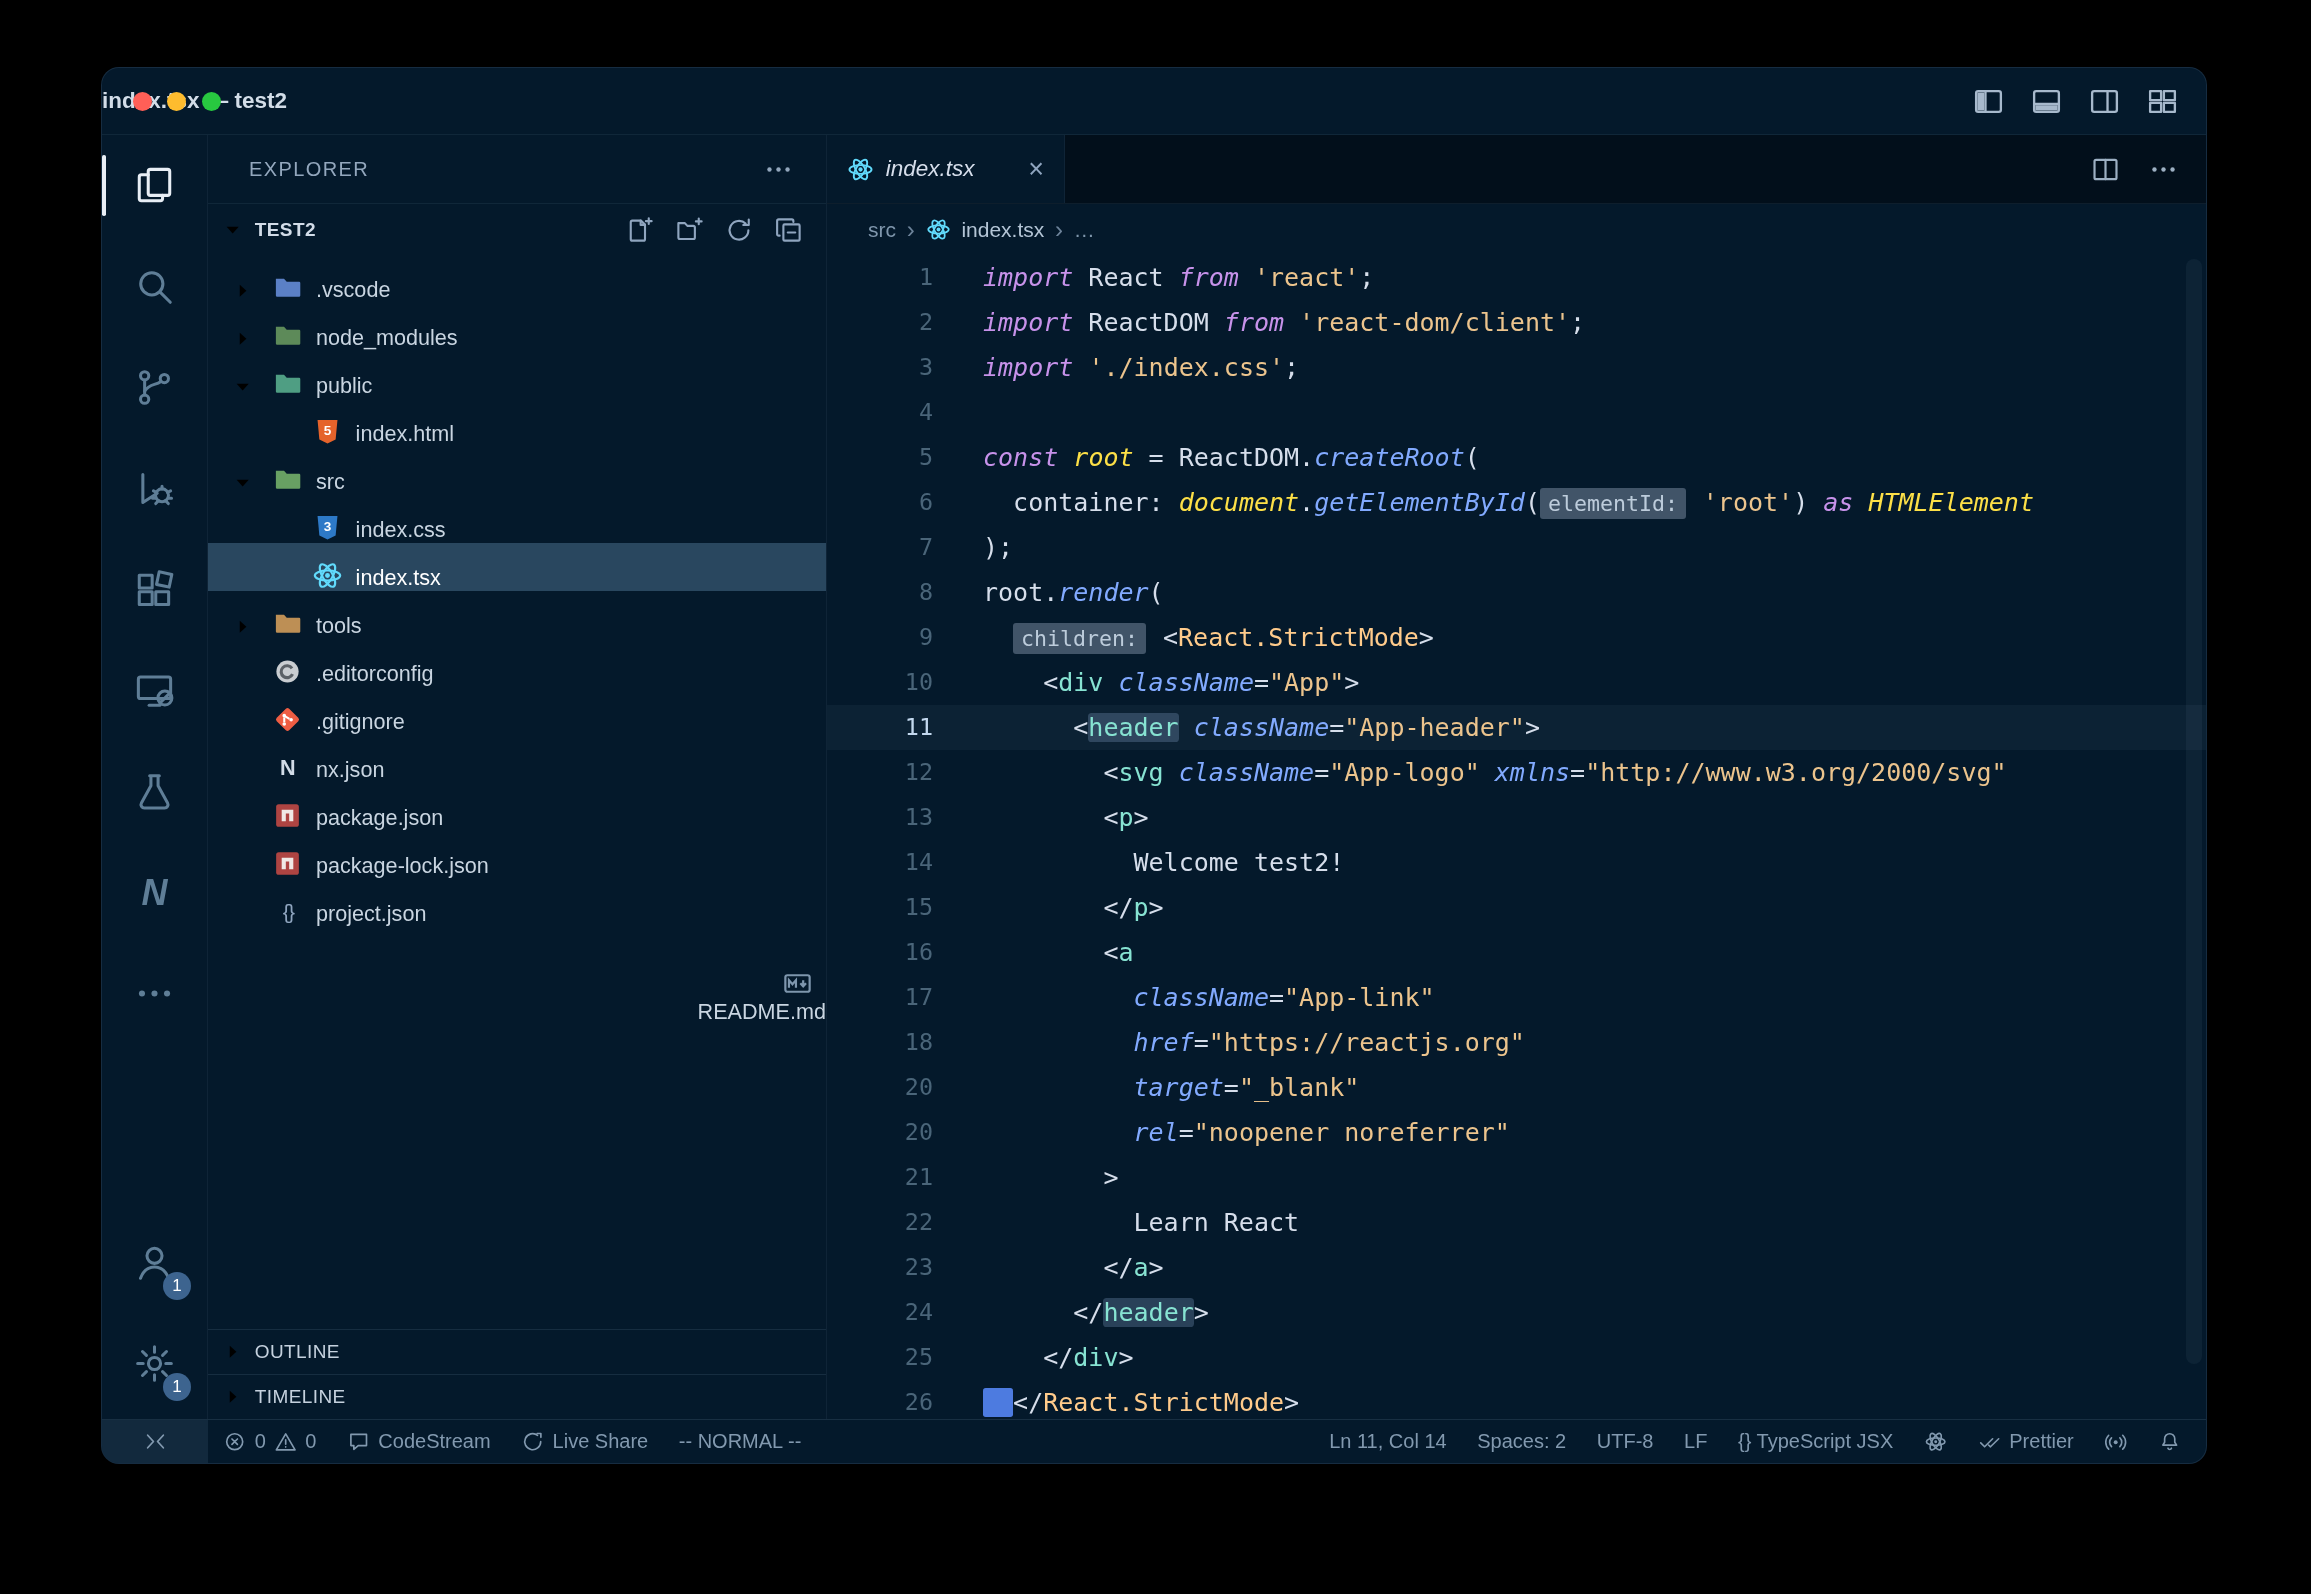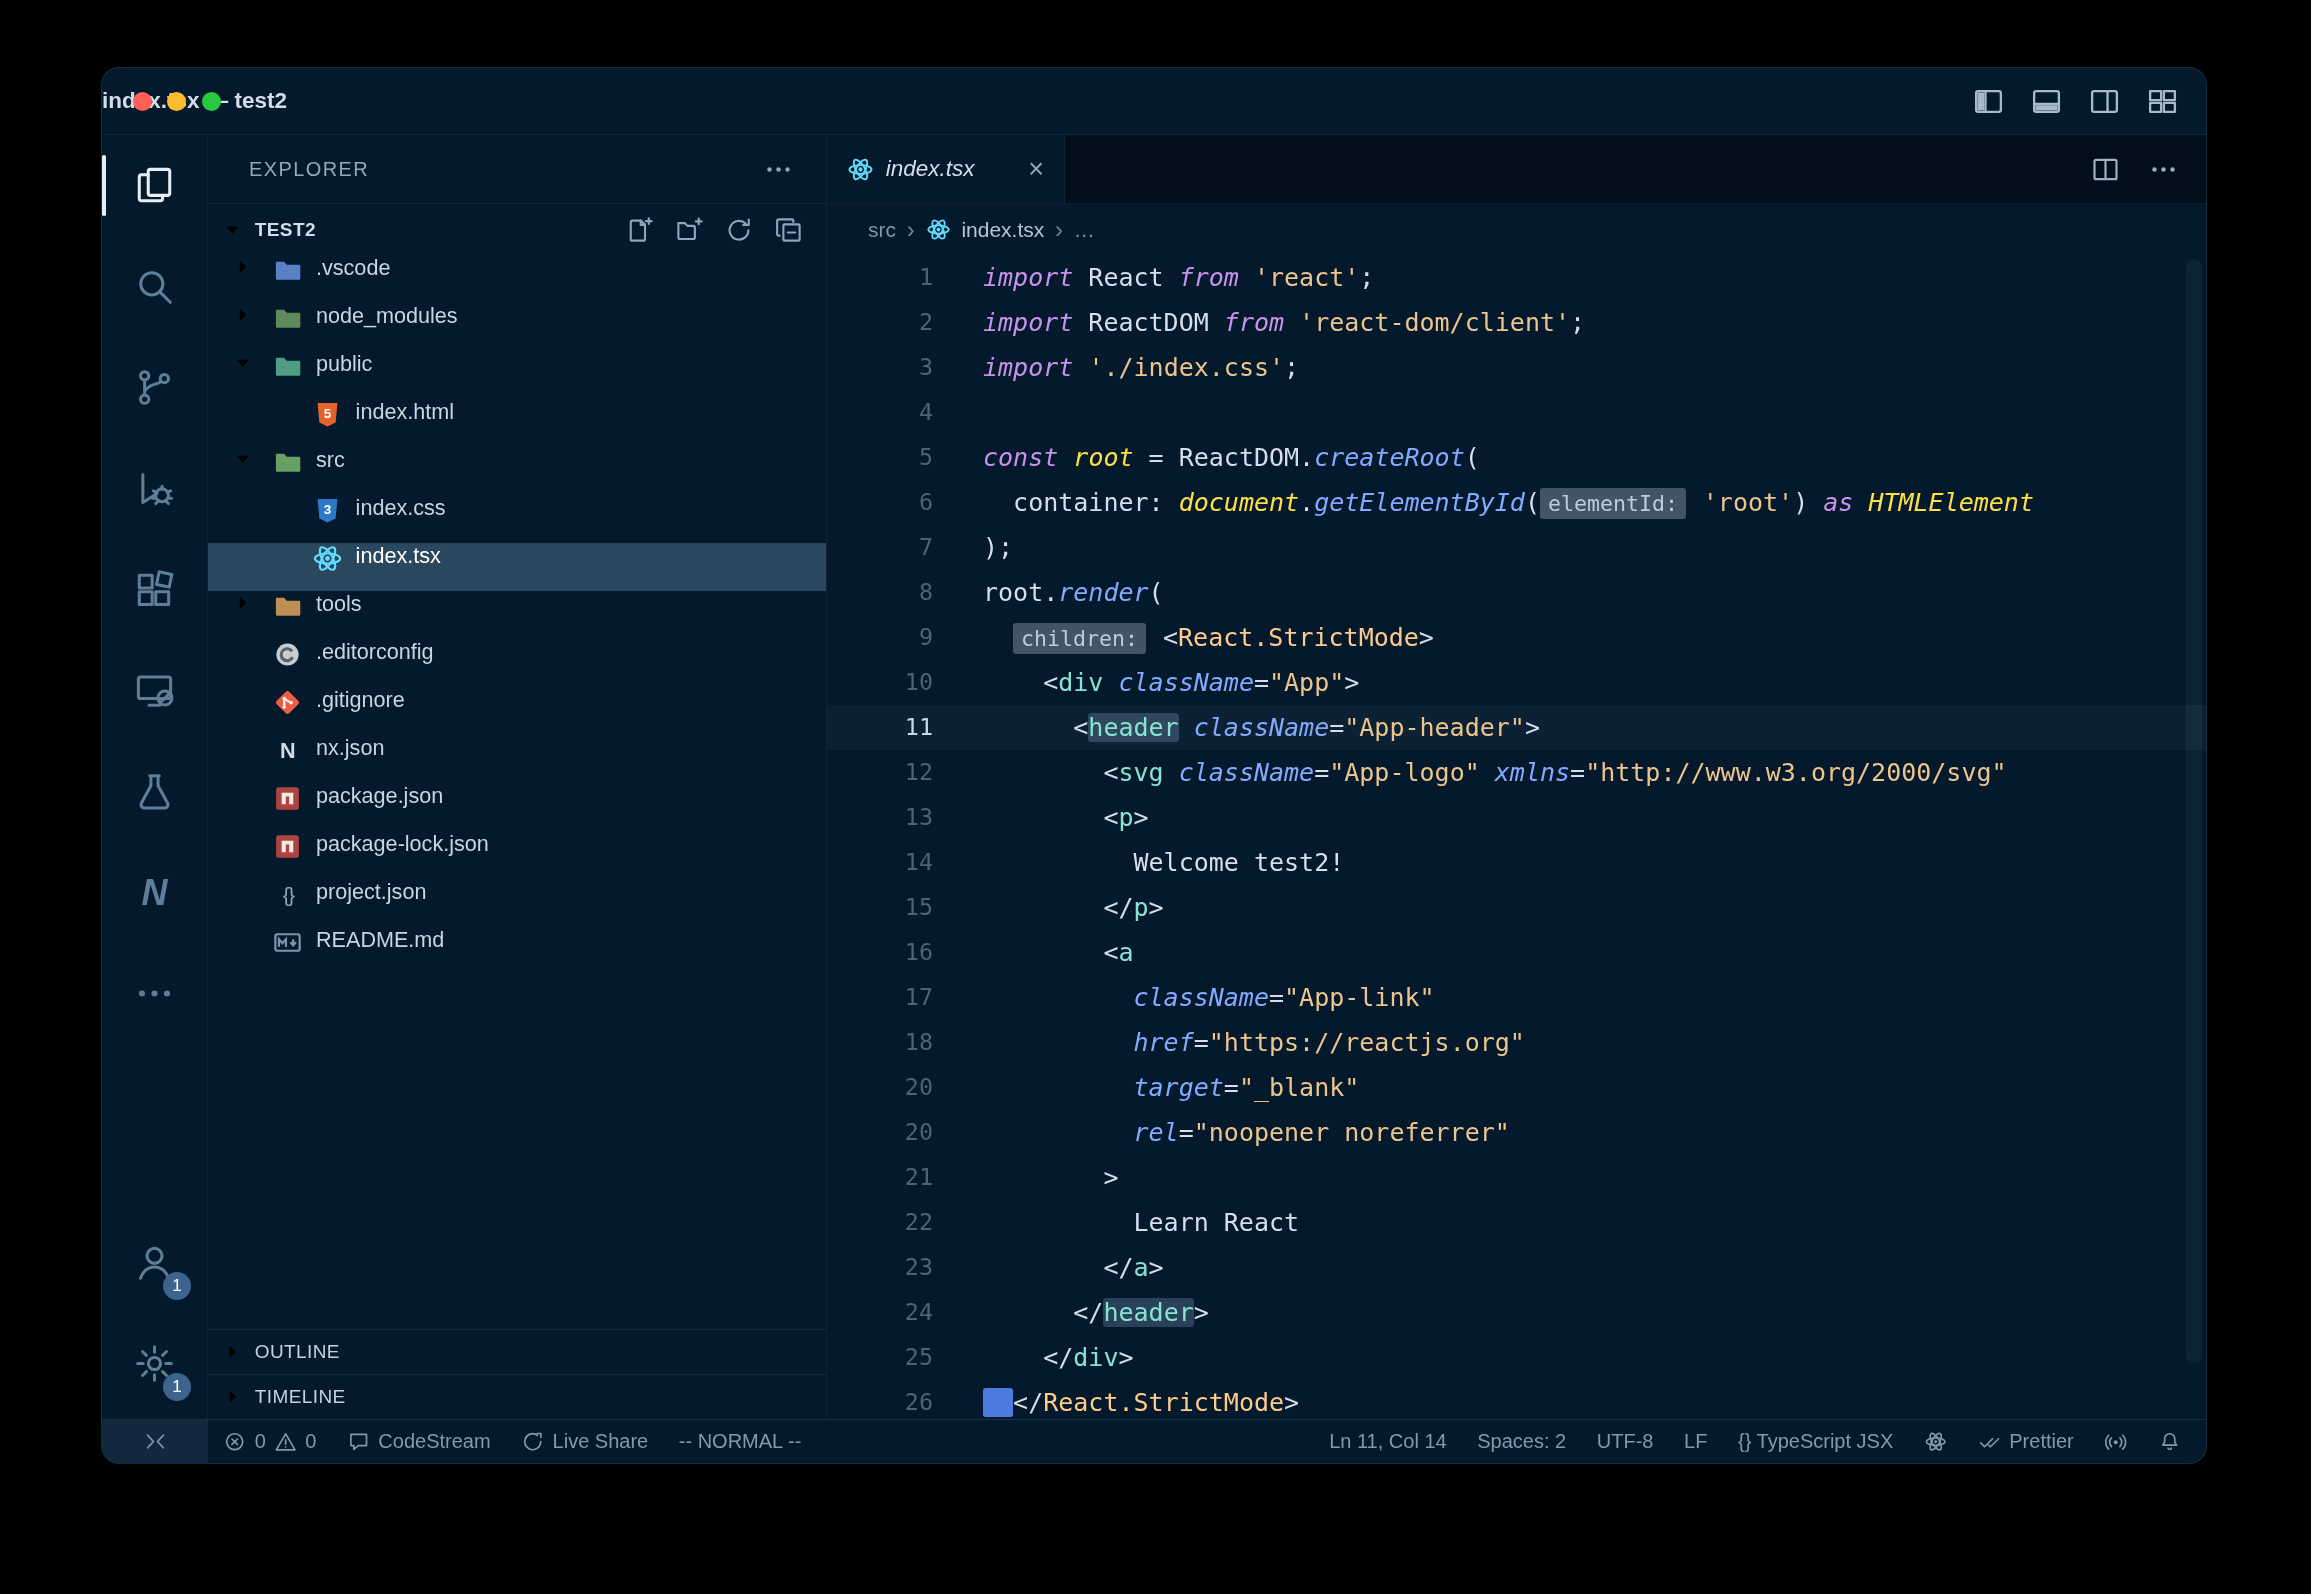--- a/index.html
+++ b/index.html
@@ -30,21 +30,21 @@
 .sidebar{flex:0 0 619px;display:flex;flex-direction:column;border-right:0.9px solid rgba(95,126,151,.12);min-width:0}
 .sb-header{flex:0 0 69px;display:flex;align-items:center;padding:0 32px 0 41px;color:#93a7bd;font-size:20px;letter-spacing:1.4px;border-bottom:0.9px solid rgba(95,126,151,.14)}
 .sb-header .ic{width:31px;height:31px;margin-left:auto;cursor:pointer}
 .section-header{flex:0 0 51px;display:flex;align-items:center;padding:0 21.6px 0 12.6px;color:#d2dce8;font-weight:bold;font-size:19px;letter-spacing:0.4px;cursor:pointer}
 .chev svg{width:23.4px;height:23.4px}
 .chev.open svg{transform:rotate(90deg)}
 .section-header .chev{width:27px;height:24px;color:#8fa5bf;margin-right:7.2px}
 .sec-actions{margin-left:auto;display:flex;gap:20px;color:#8fa5bf}
 .sec-actions .ic{width:30px;height:30px;cursor:pointer}
 .file-tree{flex:1;overflow:hidden}
-.tree-row{height:48px;display:flex;align-items:flex-start;font-size:21.6px;color:#c9d5e1;cursor:pointer;white-space:nowrap}
+.tree-row{height:48px;display:flex;align-items:flex-end;font-size:21.6px;color:#c9d5e1;cursor:pointer;white-space:nowrap}
 .tree-row.selected{background:#29475f;color:#fff}
 .tree-row .chev{flex:0 0 41px;height:24px;color:#8fa5bf;display:flex;align-items:center}
 .fic{flex:0 0 31px;width:31px;height:31px;margin-right:12.6px;display:flex;align-items:center;justify-content:center}
 .fic svg{display:block;width:100%;height:100%;fill:none;stroke:currentColor;stroke-width:1.7}
 .txt-ic{font-weight:bold;font-size:21.6px;color:#d2dce8}
 .txt-ic.braces{color:#8fa5bf;font-size:21px;letter-spacing:-1.8px;font-weight:normal}
 .sb-section{flex:0 0 45px;display:flex;align-items:center;padding:0 12.6px;border-top:0.9px solid rgba(95,126,151,.2);color:#c5d1de;font-weight:normal;font-size:19px;letter-spacing:0.4px;cursor:pointer}
 .sb-section .chev{width:27px;height:24px;color:#8fa5bf;margin-right:7.2px}
 
 .editor-col{flex:1;display:flex;flex-direction:column;min-width:0}
@@ -430,21 +430,21 @@
             </span>
             <span class="tlabel">package-lock.json</span>
           </div>
           <div class="tree-row" style="padding-left: 23.4px;">
             <span class="chev"></span>
             <span class="fic">
               <span class="txt-ic braces">{}</span>
             </span>
             <span class="tlabel">project.json</span>
           </div>
-          <div class="tree-row" style="padding-left: 23.4px;">
+          <div class="tree-row" style="padding-left: 23.4px; flex-direction: column;">
             <span class="chev"></span>
             <span class="fic">
               <svg viewBox="0 0 24 24">
                 <rect x="2.6" y="5.6" width="18.8" height="12.8" rx="1.6" stroke="#7e96ad"></rect>
                 <path d="M5.4 15.2V9.4l2.7 3.2 2.7-3.2v5.8" stroke="#7e96ad"></path>
                 <path d="M16.4 9.4v4.4M14.2 11.8l2.2 2.4 2.2-2.4" stroke="#7e96ad"></path>
               </svg>
             </span>
             <span class="tlabel">README.md</span>
           </div>

